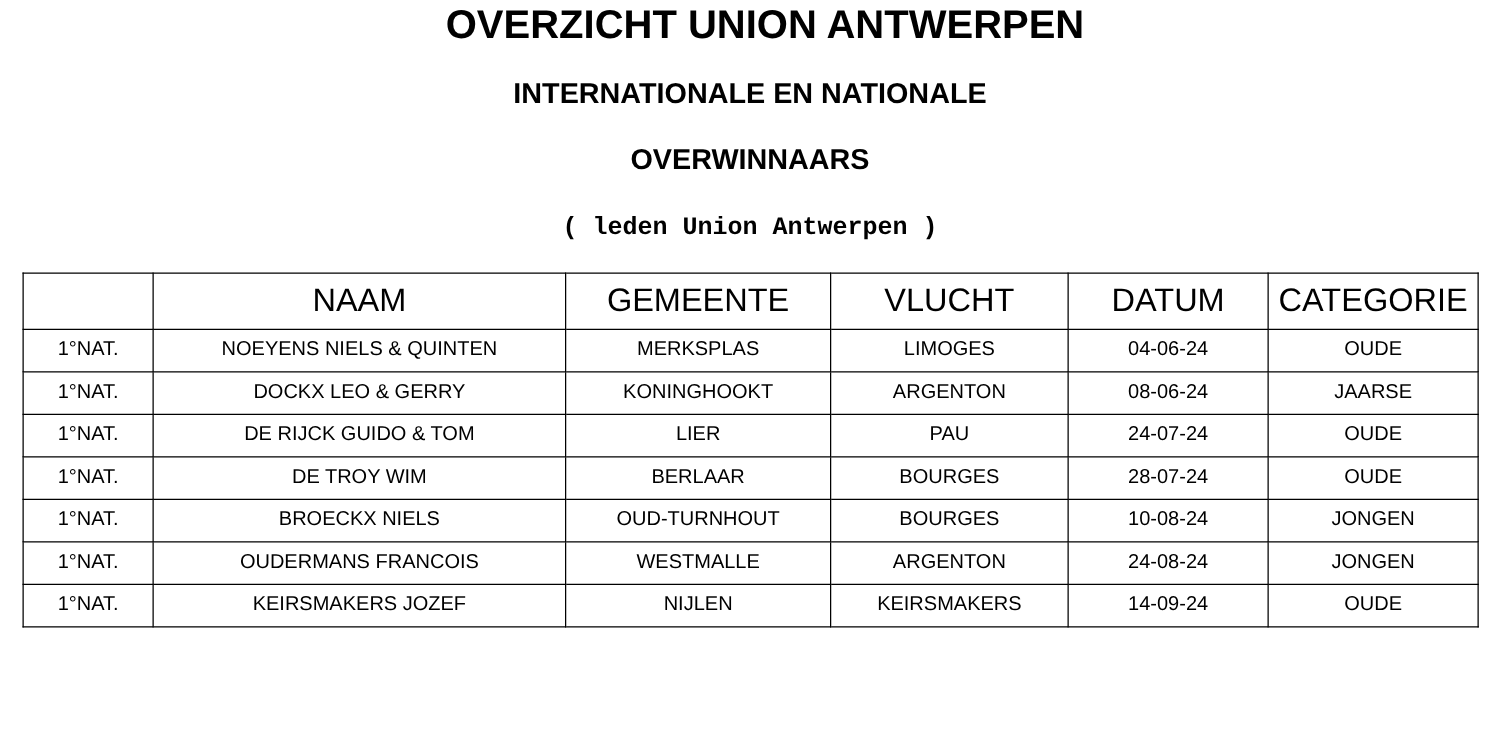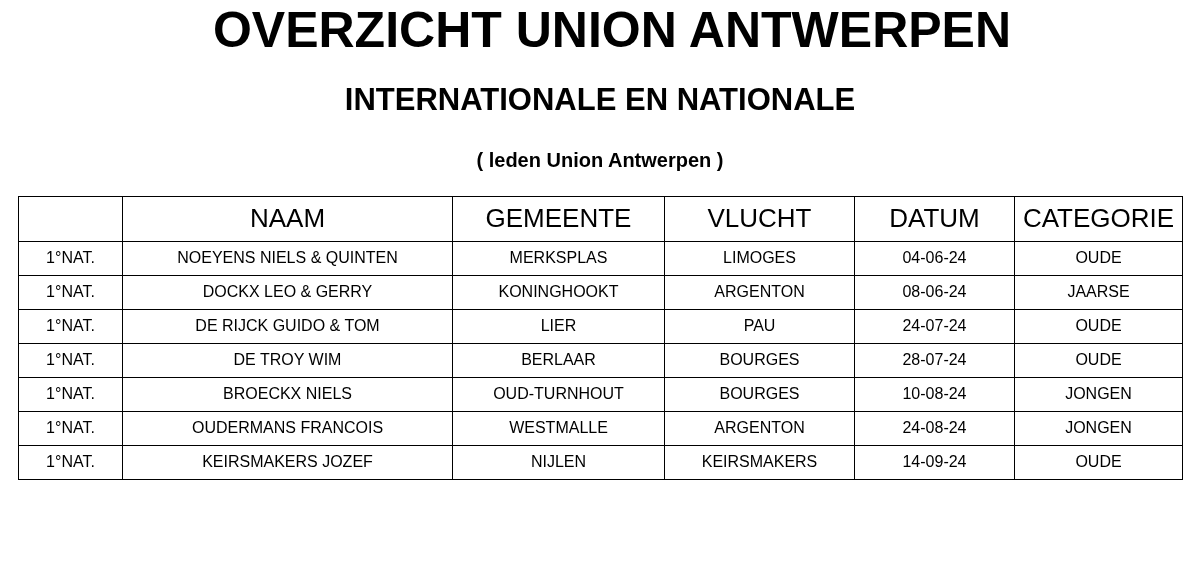--- a/index.html
+++ b/index.html
@@ -18,36 +18,37 @@
     width: 1200px;
     height: 586px;
     position: relative;
     box-sizing: border-box;
   }
   .title-block {
     text-align: center;
     padding-top: 2px;
   }
   .title-main {
-    font-size: 50px;
+    font-size: 32px;
     font-weight: bold;
     line-height: 1.12;
     letter-spacing: 0px;
     margin-left: 24px;
   }
   .title-sub {
-    font-size: 31px;
+    font-size: 23px;
     font-weight: bold;
     line-height: 1.45;
     margin-top: 20px;
   }
   .title-note {
     font-size: 20px;
     font-weight: bold;
     margin-top: 26px;
+    font-family: Liberation Mono, monospace;
   }
   .table-wrap {
     margin-top: 24px;
     padding: 0 18px 0 18px;
     box-sizing: border-box;
   }
   table.winners {
     border-collapse: collapse;
     width: 1164px;
     table-layout: fixed;
@@ -78,20 +79,21 @@
   col.c-cat    { width: 168px; }
 </style>
 </head>
 <body>
 
 <div class="page">
 
   <div class="title-block">
     <div class="title-main">OVERZICHT UNION ANTWERPEN</div>
     <div class="title-sub">INTERNATIONALE EN NATIONALE</div>
+    <div class="title-sub">OVERWINNAARS</div>
     <div class="title-note">( leden Union Antwerpen )</div>
   </div>
 
   <div class="table-wrap">
     <table class="winners">
       <colgroup>
         <col class="c-prefix">
         <col class="c-naam">
         <col class="c-gem">
         <col class="c-vlucht">

